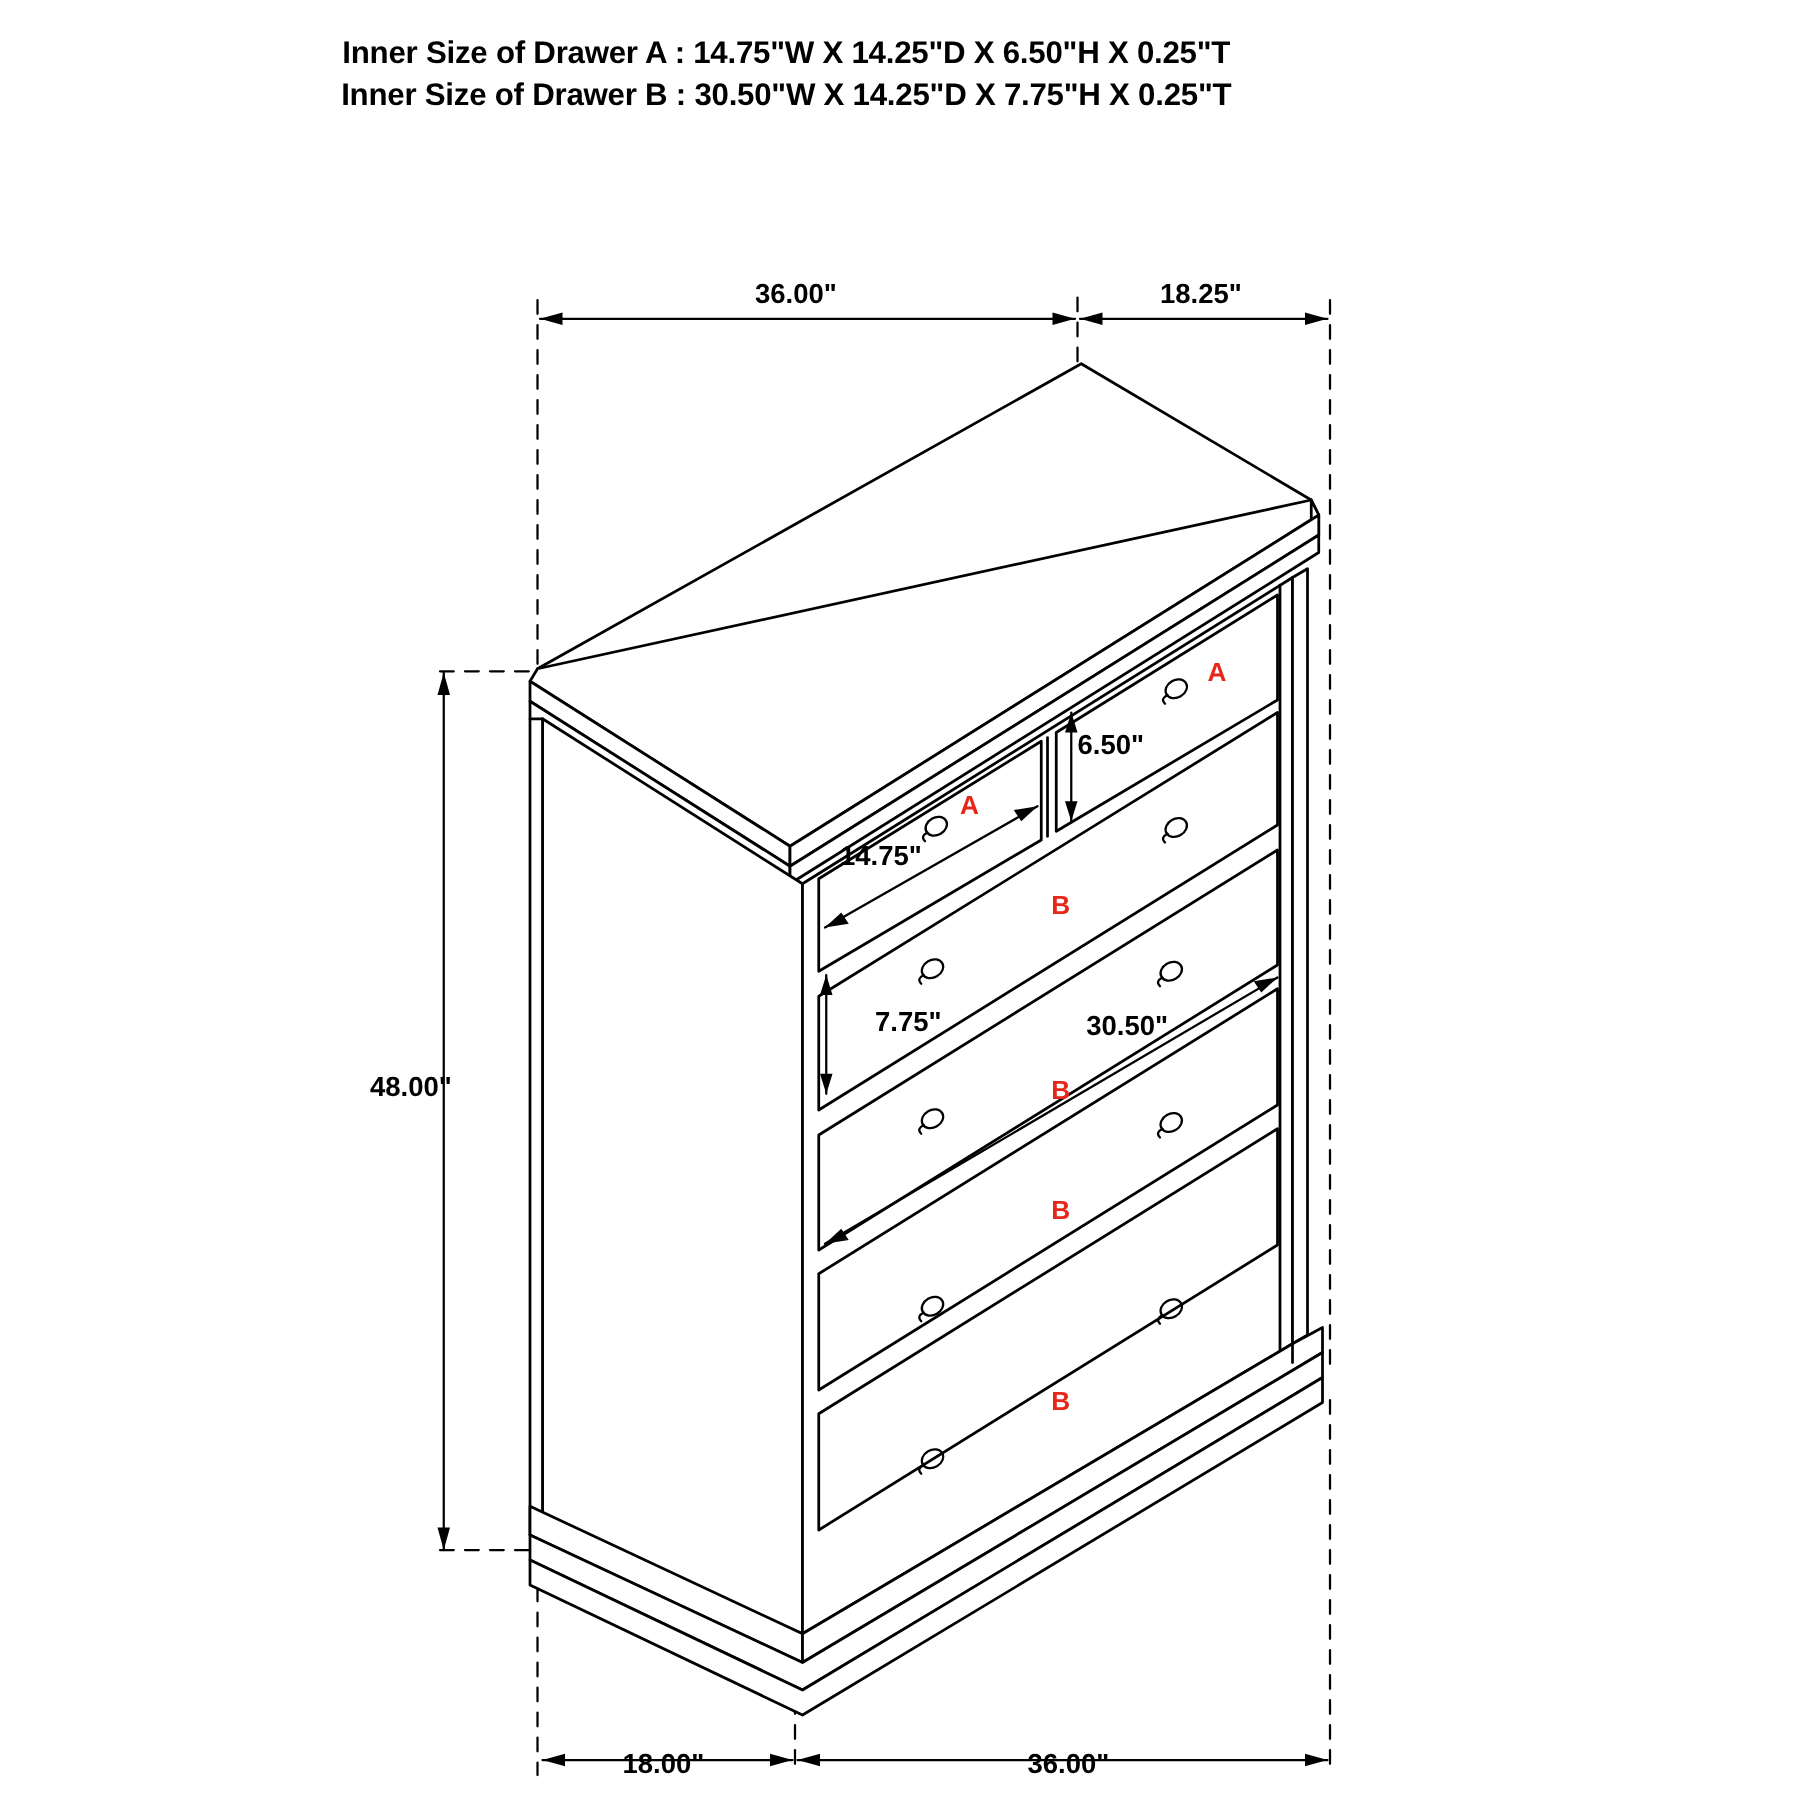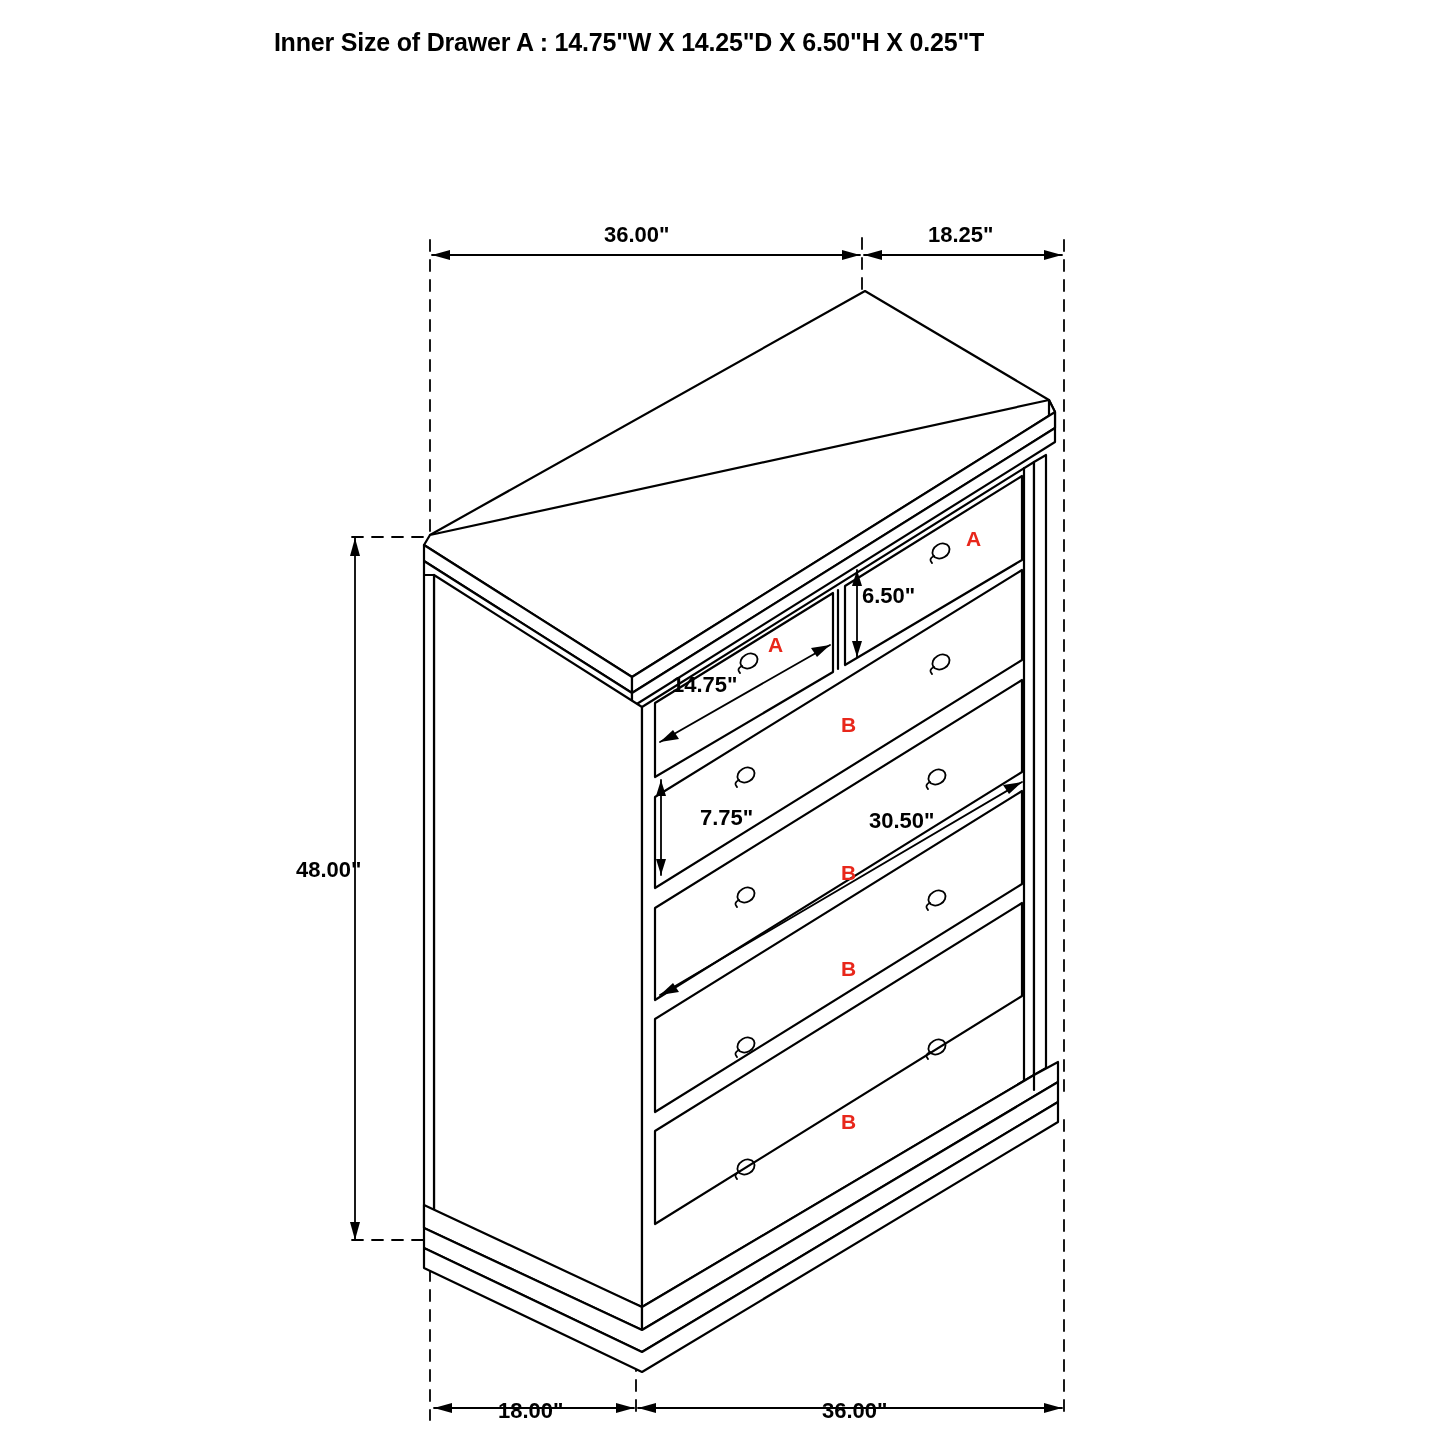--- a/index.html
+++ b/index.html
@@ -53,20 +53,21 @@
     color: #e8271b;
     white-space: nowrap;
   }
 </style>
 </head>
 <body>
 
 <div id="stage">
 
   <div class="hdr" id="hdr-a">Inner Size of Drawer A : 14.75"W X 14.25"D X 6.50"H X 0.25"T</div>
+  <div class="hdr" id="hdr-b">Inner Size of Drawer B : 30.50"W X 14.25"D X 7.75"H X 0.25"T</div>
 
   <svg id="diagram-svg" viewBox="0 0 1445 1445">
     <g fill="none" stroke="#000" stroke-width="2.2" stroke-linejoin="round" stroke-linecap="round">
 
       <g stroke-width="1.8" stroke-dasharray="11 9">
         <line x1="430" y1="240" x2="430" y2="540"></line>
         <line x1="430" y1="560" x2="430" y2="1250"></line>
         <line x1="430" y1="1270" x2="430" y2="1420"></line>
         <line x1="862" y1="238" x2="862" y2="300"></line>
         <line x1="1064" y1="240" x2="1064" y2="1100"></line>

